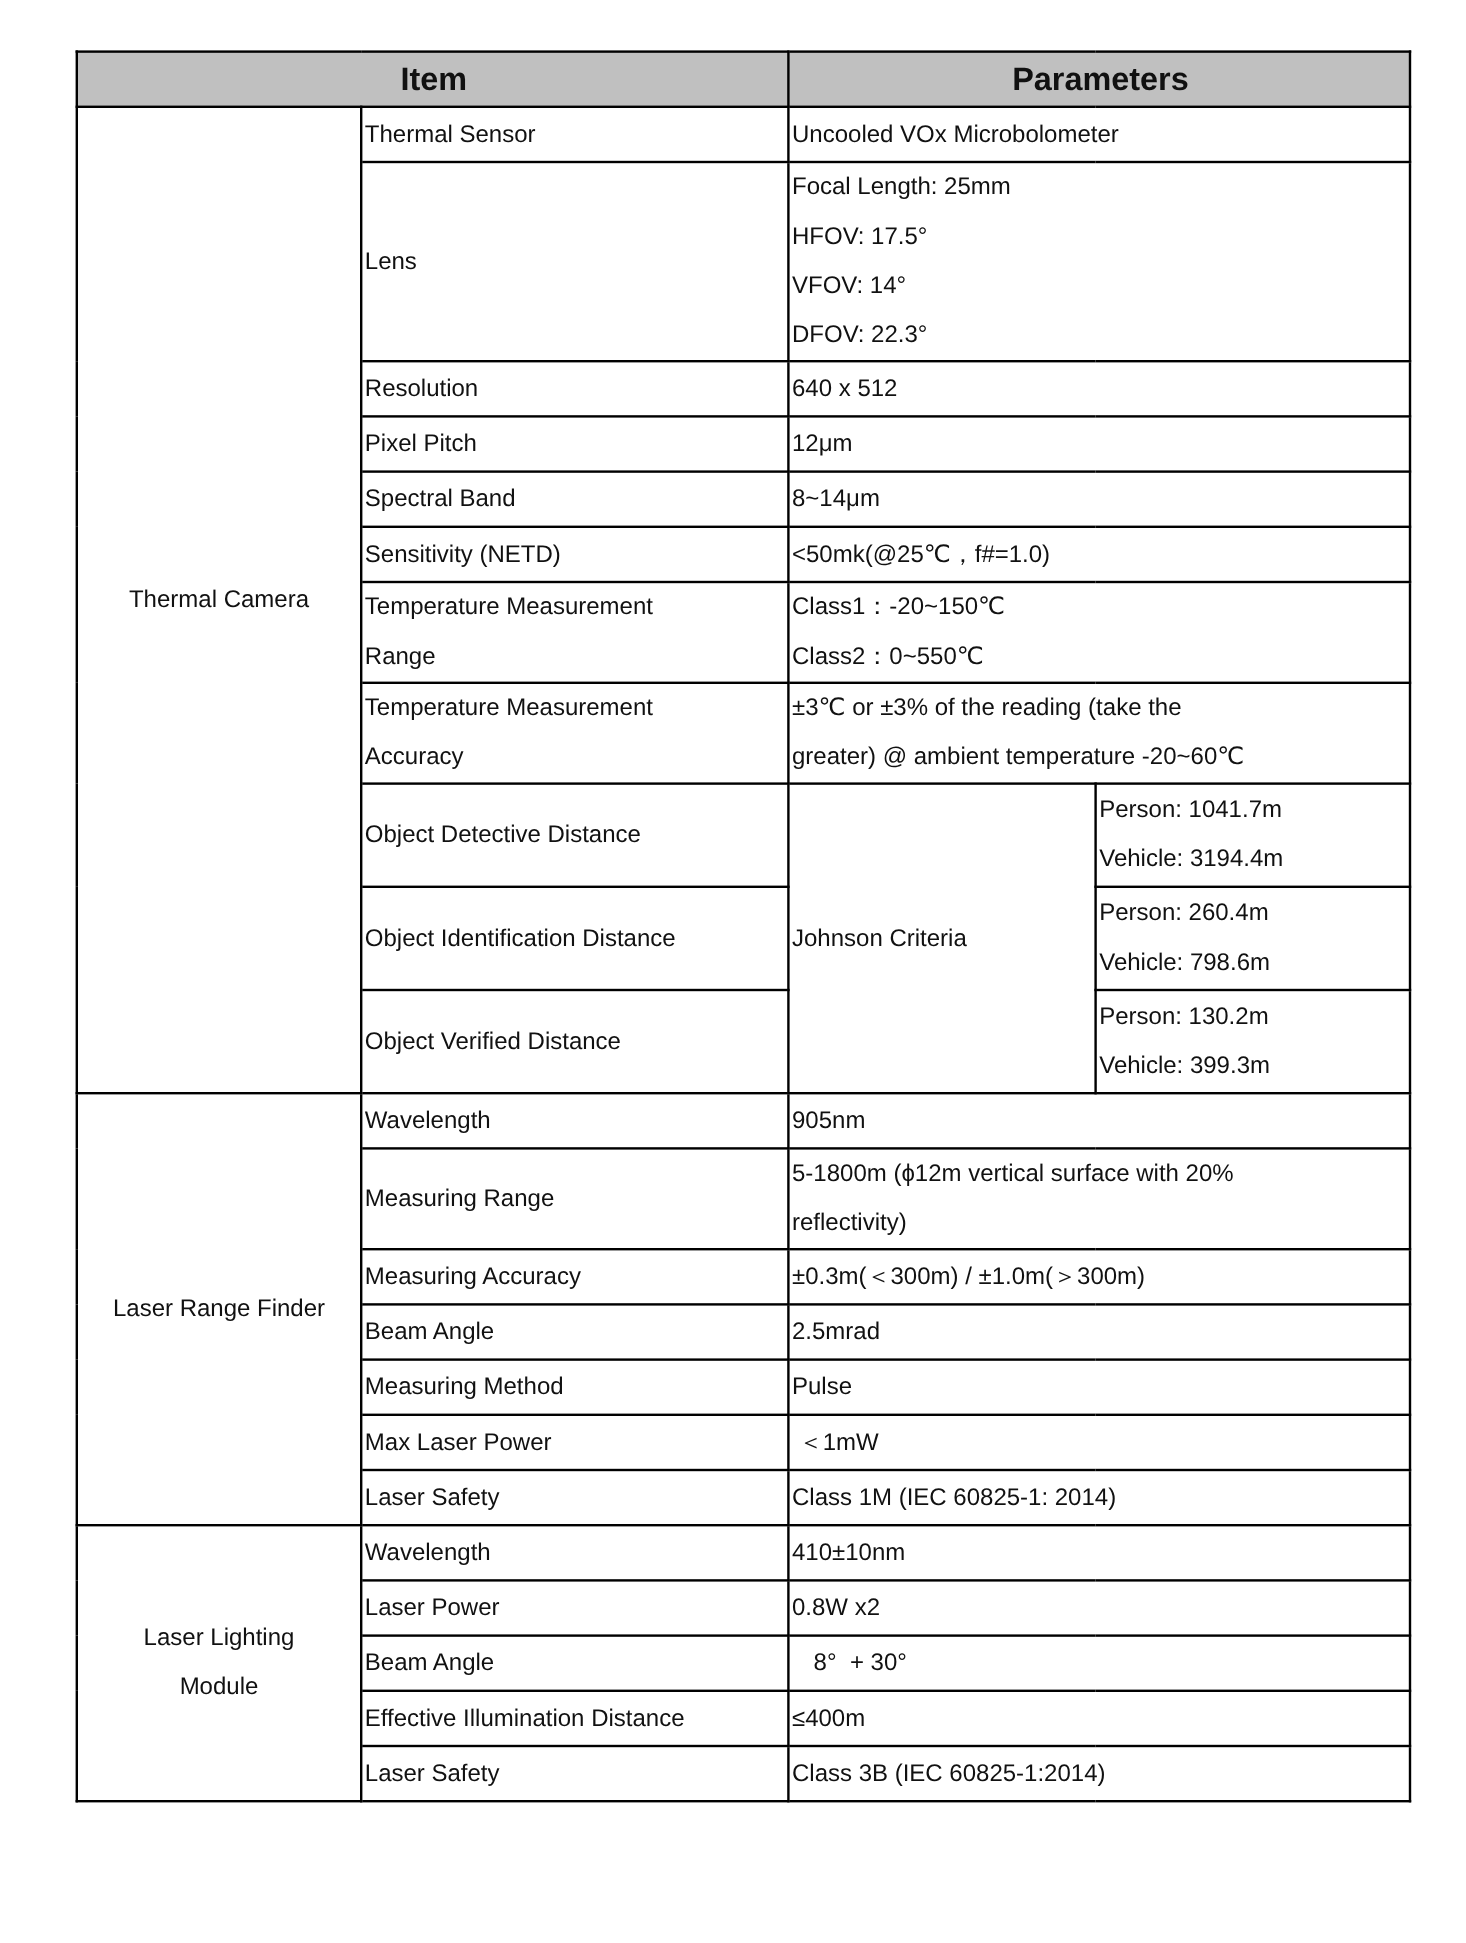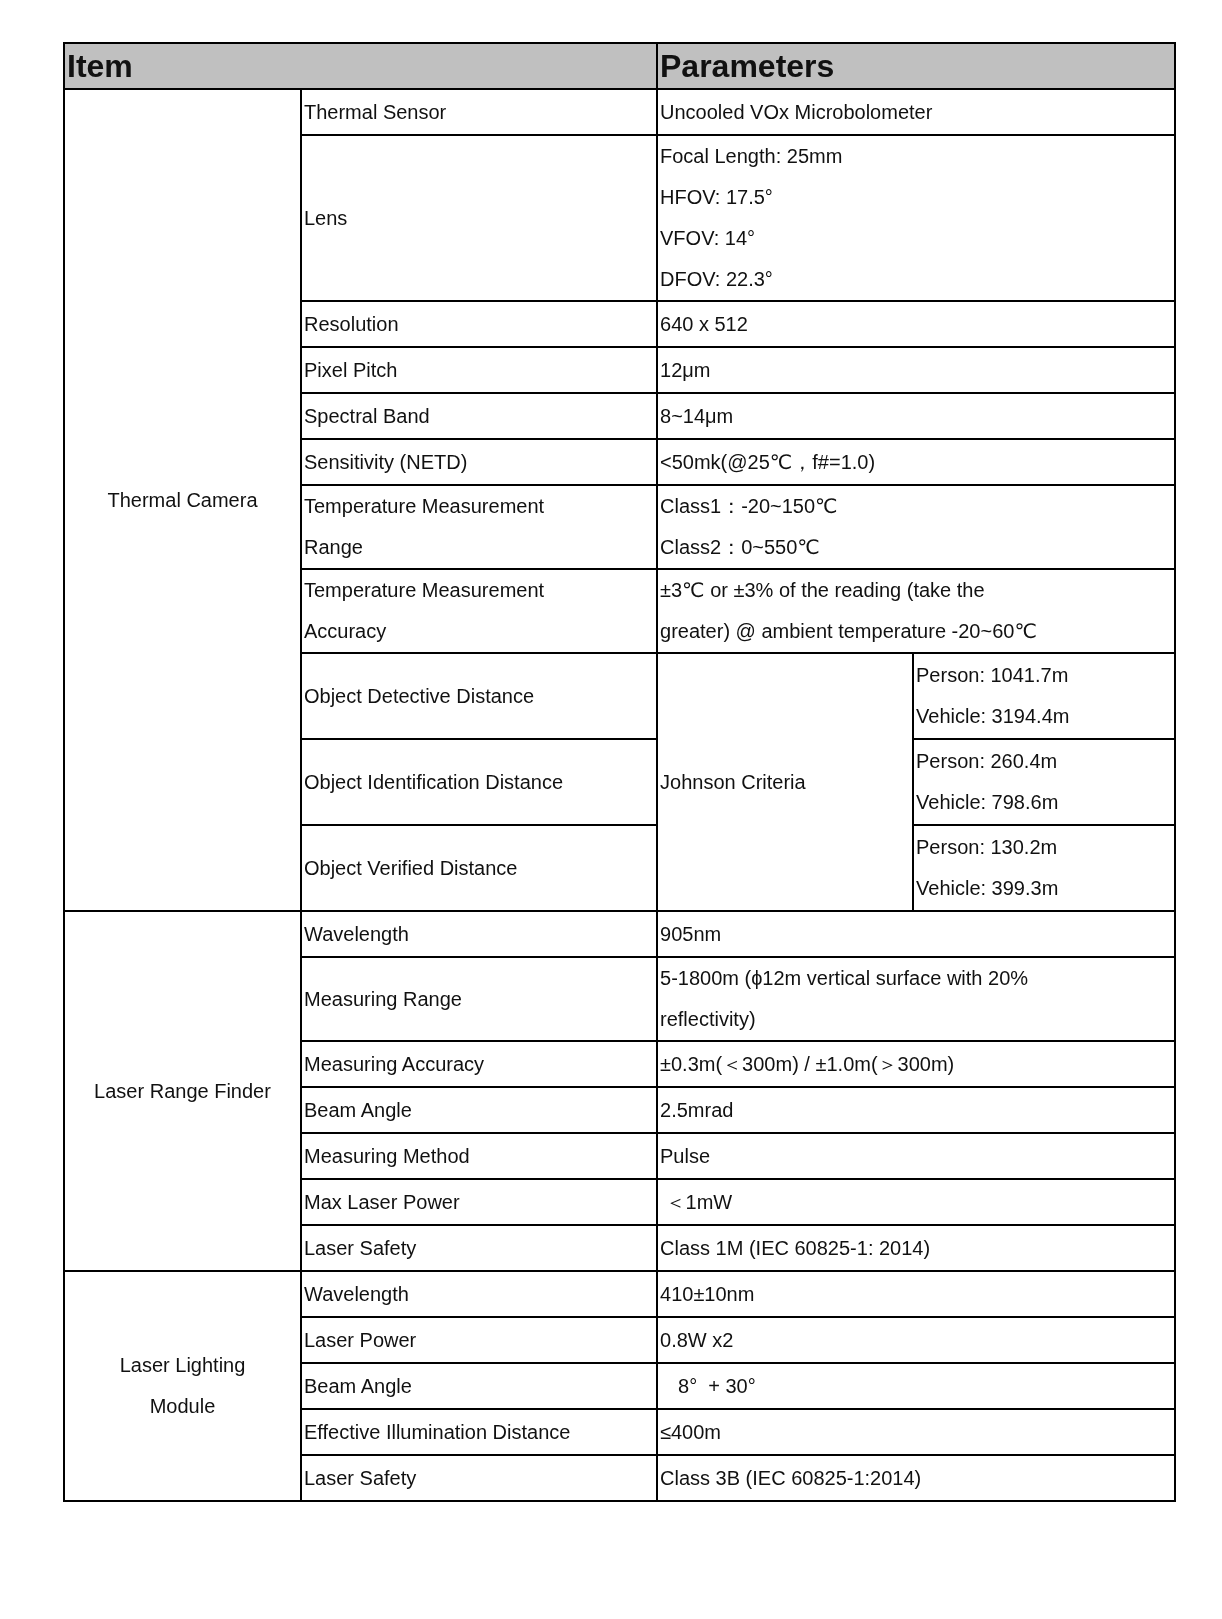--- a/index.html
+++ b/index.html
@@ -8,21 +8,21 @@
   table.spec {
     position: absolute; left: 63px; top: 42px;
     width: 1111px; border-collapse: collapse; table-layout: fixed;
     border: 2.5px solid #000;
   }
   table.spec td, table.spec th {
     border: 2px solid #000; padding: 0 0 0 2px; vertical-align: middle;
     font-size: 20px; line-height: 41px; font-weight: normal; text-align: left;
   }
   table.spec th {
-    background: #c0c0c0; font-weight: bold; height: 44px; font-size: 32px;
+    background: #c0c0c0; font-weight: bold; text-align: center; height: 44px; font-size: 27px;
   }
   td.cat { text-align: center !important; padding: 4px 2px !important; }
   td.r1 { height: 44px; }
   .line { display: block; }
   col.c1 { width: 237px; }
   col.c2 { width: 356px; }
   col.c3 { width: 256px; }
   col.c4 { width: 262px; }
 </style>
 </head>

